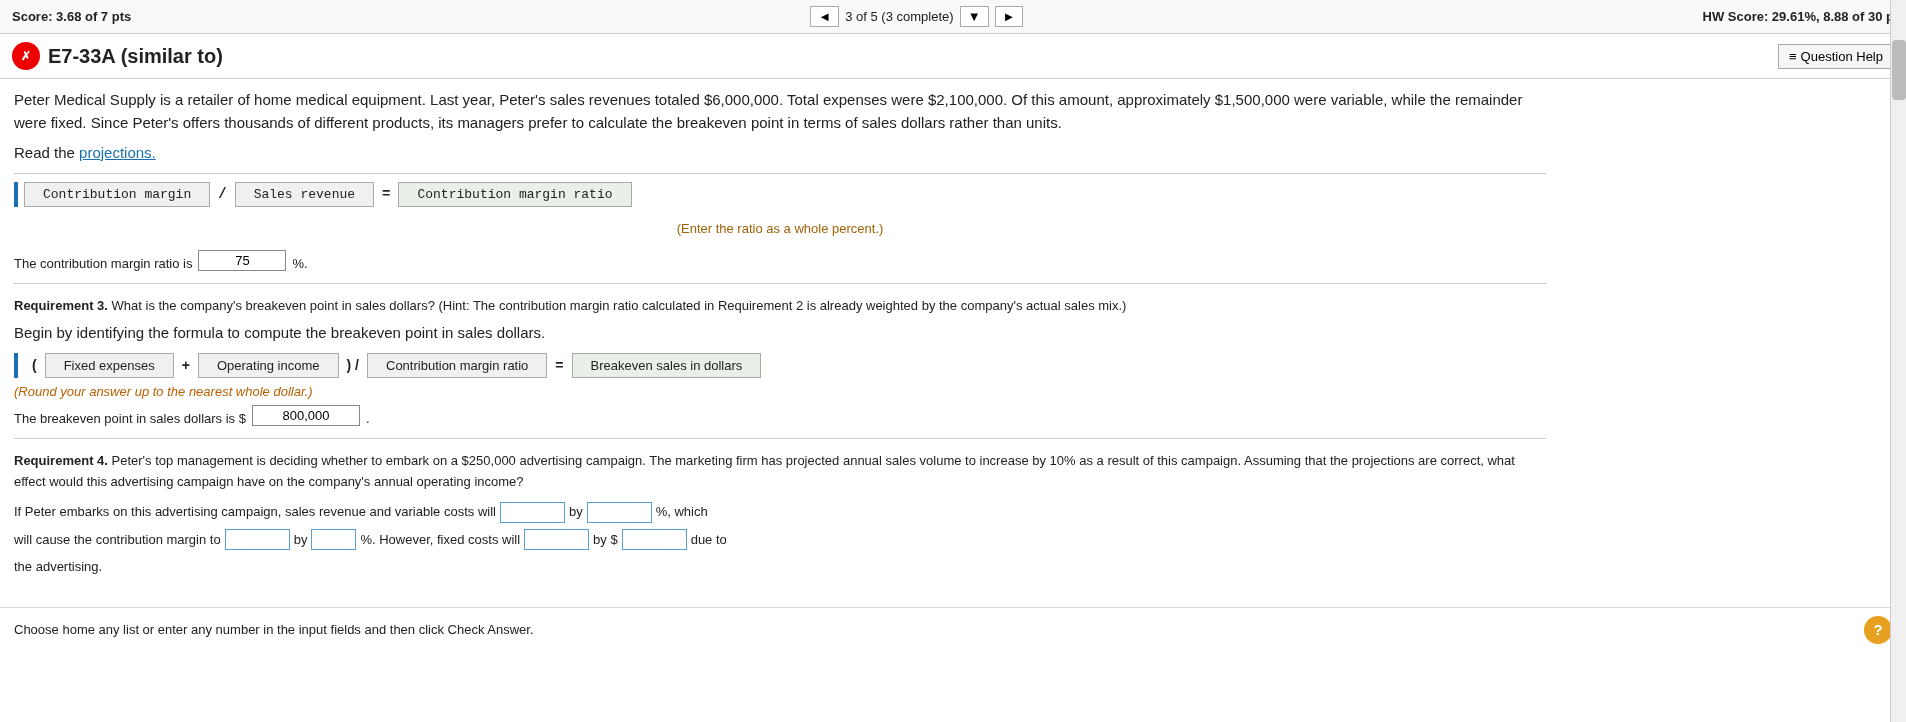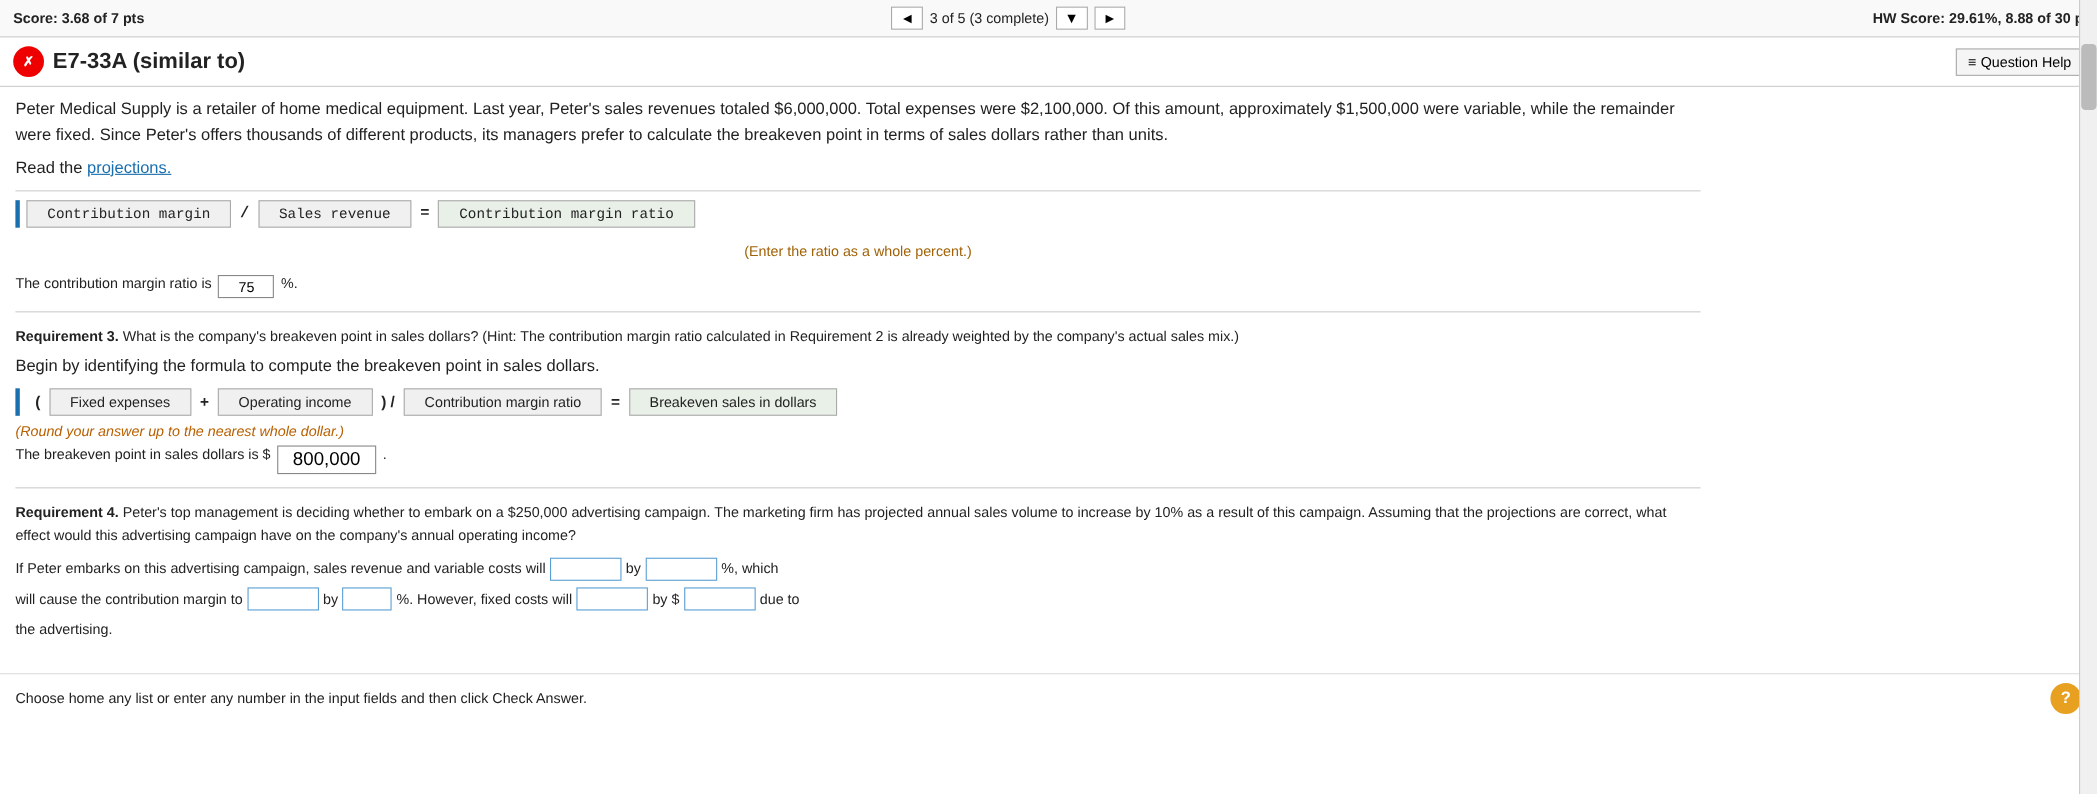--- a/index.html
+++ b/index.html
@@ -44,26 +44,26 @@
       border: 1px solid #aaa; background: #f0f0f0; padding: 4px 18px;
       font-size: 13px; text-align: center;
     }
     .formula-op { padding: 0 8px; font-size: 14px; font-weight: bold; }
     .formula-eq { padding: 0 8px; font-size: 14px; font-weight: bold; }
     .formula-result { border: 1px solid #aaa; background: #e8f0e8; padding: 4px 18px; font-size: 13px; text-align: center; }
 
     .green-instruction { color: #a16207; font-size: 13px; margin: 14px 0; text-align: center; }
     .orange-instruction { color: #b86000; font-size: 13px; margin: 6px 0; font-style: italic; }
 
-    .answer-row { display: flex; align-items: flex-start; gap: 6px; margin: 6px 0 12px 0; font-size: 13px; }
+    .answer-row { display: flex; align-items: flex-end; gap: 6px; margin: 6px 0 12px 0; font-size: 13px; }
     .answer-input {
-      border: 1px solid #888; padding: 2px 6px; width: 51px; text-align: center; font-size: 13px;
+      border: 1px solid #888; padding: 2px 6px; width: 88px; text-align: center; font-size: 13px;
     }
     .answer-input-wide {
-      border: 1px solid #888; padding: 2px 6px; width: 90px; text-align: center; font-size: 17px;
+      border: 1px solid #888; padding: 2px 6px; width: 108px; text-align: center; font-size: 13px;
     }
 
     .requirement-title { font-size: 13px; margin: 12px 0 6px 0; line-height: 1.6; }
     .requirement-title strong { font-weight: bold; }
 
     .breakeven-formula-row {
       display: flex; align-items: center; gap: 0; margin: 8px 0 4px 0;
     }
 
     .req4-text { font-size: 13px; line-height: 1.8; margin: 8px 0; }

